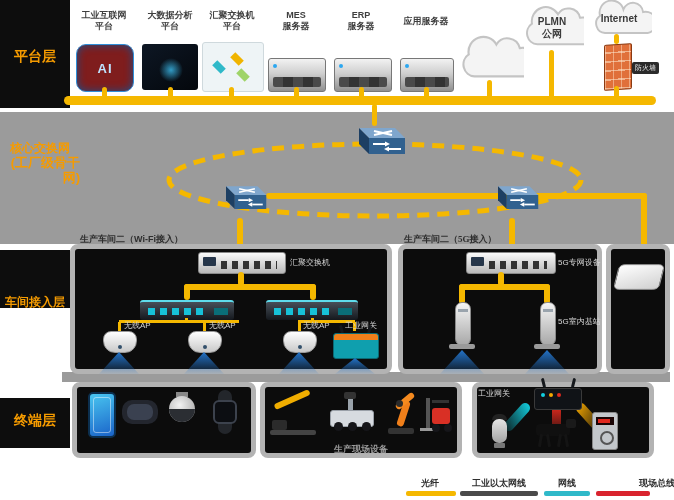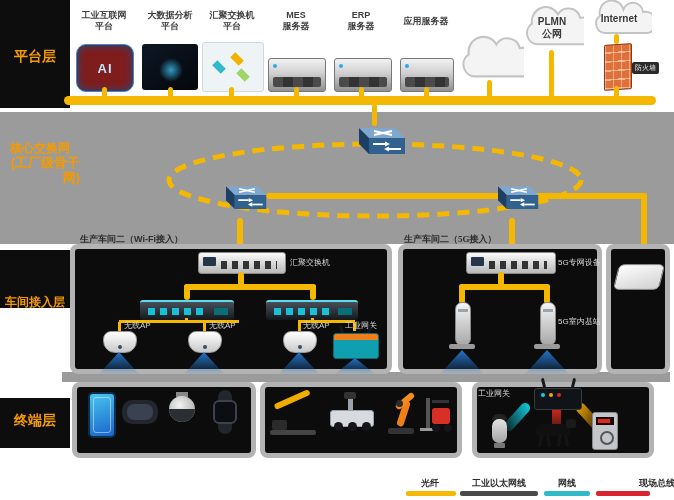--- a/index.html
+++ b/index.html
@@ -390,20 +390,23 @@
   <div class="abs t-arm-l1" style="left:396px;top:400px;width:7px;height:26px;"></div>
   <div class="abs t-arm-l2" style="left:394px;top:398px;width:22px;height:6px;"></div>
   <div class="abs t-arm-joint" style="left:396px;top:400px;width:7px;height:7px;"></div>
   <div class="abs t-arm-base" style="left:388px;top:428px;width:26px;height:6px;"></div>
   <div class="abs t-fork-mast" style="left:426px;top:398px;width:4px;height:32px;"></div>
   <div class="abs t-fork-fork" style="left:420px;top:428px;width:13px;height:3px;"></div>
   <div class="abs t-fork-roof" style="left:432px;top:400px;width:17px;height:3px;"></div>
   <div class="abs t-fork-body" style="left:432px;top:408px;width:18px;height:16px;"></div>
   <div class="abs t-wheel" style="left:432px;top:424px;width:8px;height:8px;"></div>
   <div class="abs t-wheel" style="left:444px;top:424px;width:8px;height:8px;"></div>
+  <div class="abs panel-label" style="left:260px;top:443px;width:202px;">
+    <span>生产现场设备</span>
+  </div>
 
   <div class="abs beam" style="left:512px;top:400px;width:10px;height:34px;background:linear-gradient(200deg,#12cfe0,rgba(18,207,224,.08));transform:rotate(42deg);"></div>
   <div class="abs beam" style="left:552px;top:406px;width:9px;height:30px;background:linear-gradient(180deg,#e02a1e,rgba(224,42,30,.12));"></div>
   <div class="abs beam" style="left:584px;top:400px;width:10px;height:34px;background:linear-gradient(160deg,#f5a800,rgba(245,168,0,.08));transform:rotate(-42deg);"></div>
 
   <div class="abs ant" style="left:542px;top:378px;height:10px;transform:rotate(-14deg);"></div>
   <div class="abs ant" style="left:572px;top:378px;height:10px;transform:rotate(14deg);"></div>
   <div class="abs t-gw" style="left:534px;top:388px;width:46px;height:20px;">
     <b style="left:6px;background:#12cfe0;"></b>
       <b style="left:14px;background:#f5a800;"></b>

